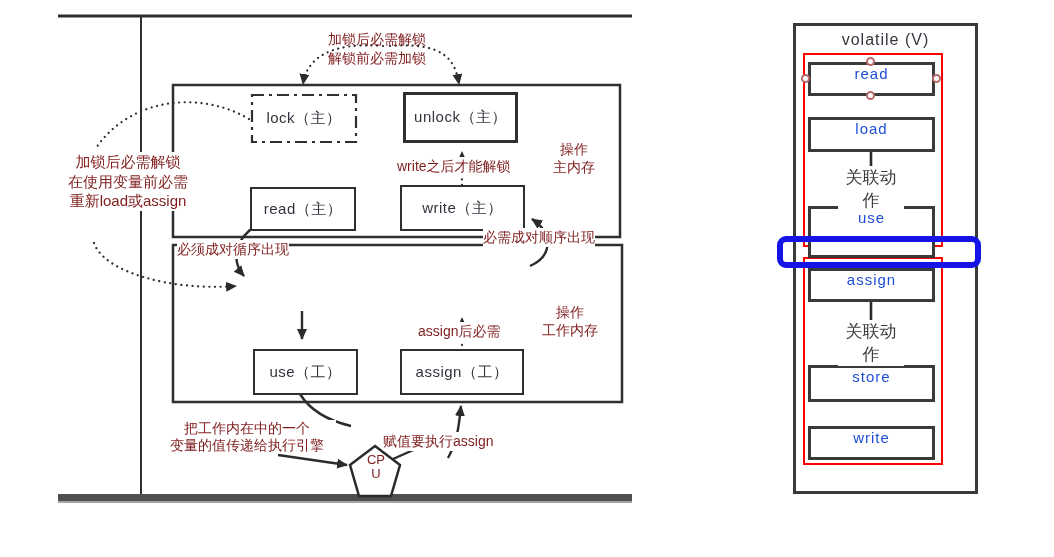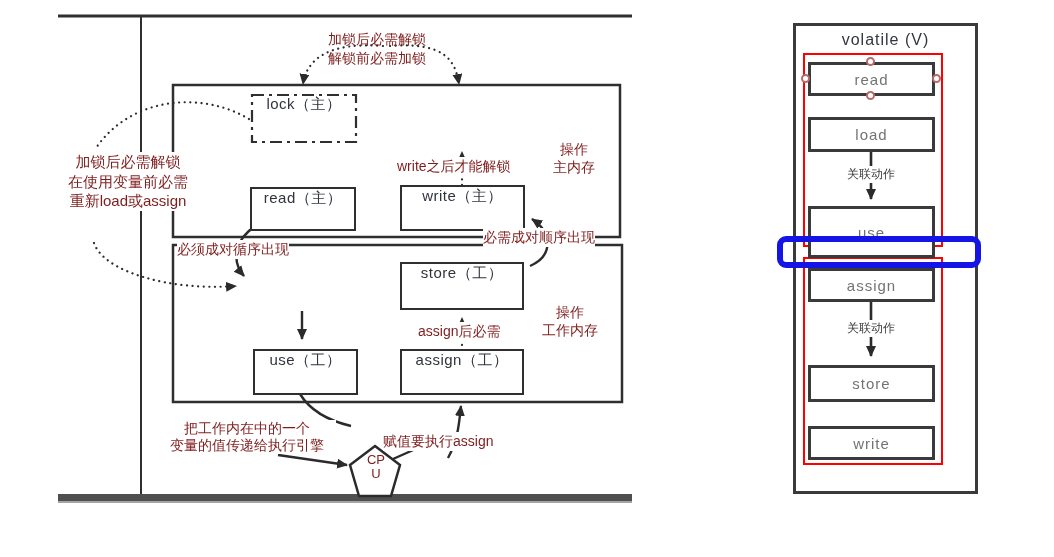--- a/index.html
+++ b/index.html
@@ -1,40 +1,40 @@
 <!DOCTYPE html>
 <html><head>
 <meta charset="utf-8">
 <style>
   html,body{margin:0;padding:0;background:#fff}
   .stage{position:relative;width:1054px;height:557px;background:#fff;overflow:hidden;
          font-family:"Liberation Sans",sans-serif;color:#3a3a3a}
   svg.overlay{position:absolute;left:0;top:0;z-index:1}
   svg.overlay2{position:absolute;left:0;top:0;z-index:2}
-  .obox{position:absolute;display:flex;justify-content:center;
+  .obox{position:absolute;display:flex;align-items:center;justify-content:center;
         background:#fff;border:2px solid #2f2f2f;font-size:15px;color:#30343c;
         letter-spacing:.5px;z-index:2;box-sizing:border-box}
   .obox.nob{border:none;background:transparent}
   .obox.thick{border-width:3px}
   .t{position:absolute;font-size:14px;line-height:19px;color:#7f1d1d;z-index:3;white-space:nowrap}
   .center{text-align:center}
   .whitebg{background:#fff}
   .panel{position:absolute;left:793px;top:23px;width:185px;height:471px;
          border:3px solid #3a3a3a;background:#fff;z-index:1;box-sizing:border-box}
   .ptitle{position:absolute;left:793px;top:31px;width:185px;text-align:center;
           font-size:16px;color:#33363f;z-index:3;letter-spacing:1px}
   .rframe{position:absolute;border:2px solid #fe0000;background:transparent;z-index:3;box-sizing:border-box}
   .rbox{position:absolute;left:808px;width:127px;border:3px solid #3a3a3a;background:#fff;
-        display:flex;align-items:center;justify-content:center;font-size:15px;color:#737373;
+        display:flex;align-items:flex-start;justify-content:center;font-size:15px;color:#1d4ed8;
         letter-spacing:1px;z-index:4;box-sizing:border-box}
   .bluebar{position:absolute;left:777px;top:236px;width:204px;height:32px;
            border:6px solid #1414e6;border-radius:9px;background:transparent;z-index:6;box-sizing:border-box}
   .handle{position:absolute;width:9px;height:9px;border:2px solid #b66a6a;border-radius:50%;
           background:#fff;z-index:7;box-sizing:border-box}
-  .linktext{position:absolute;z-index:5;background:#fff;font-size:12px;color:#3d3d3d;
+  .linktext{position:absolute;z-index:5;background:#fff;font-size:17px;color:#3d3d3d;
             width:66px;text-align:center}
 </style>
 </head>
 <body>
 
 <div class="stage">
 
   <svg class="overlay" width="1054" height="557">
     <defs>
       <marker id="arr" markerWidth="13" markerHeight="12" refX="10" refY="5" orient="auto" markerUnits="userSpaceOnUse">
@@ -73,28 +73,28 @@
 
     <path d="M393,459 L429,443" fill="none" stroke="#2b2b2b" stroke-width="2.4"></path>
     <path d="M448,458 C458,440 459,424 461,406" fill="none" stroke="#2b2b2b" stroke-width="2.4" marker-end="url(#arr)"></path>
 
     <polygon points="375,446 400,465 391,496 359,496 350,465" fill="#fff" stroke="#2b2b2b" stroke-width="2.5"></polygon>
   </svg>
 
   <div class="obox nob" style="left:252px;top:95px;width:104px;height:47px">
       <span>lock（主）</span>
     </div>
+  <div class="obox thick" style="left:403px;top:92px;width:115px;height:51px">
+      <span>unlock（主）</span>
+    </div>
   <div class="obox" style="left:250px;top:187px;width:106px;height:44px">
       <span>read（主）</span>
     </div>
   <div class="obox" style="left:400px;top:185px;width:125px;height:46px">
       <span>write（主）</span>
-    </div>
-  <div class="obox" style="left:400px;top:262px;width:124px;height:48px">
-      <span>store（工）</span>
     </div>
   <div class="obox" style="left:253px;top:349px;width:105px;height:46px">
       <span>use（工）</span>
     </div>
   <div class="obox" style="left:400px;top:349px;width:124px;height:46px">
       <span>assign（工）</span>
     </div>
 
   <div class="t center" style="left:328px;top:30px">
     <div>加锁后必需解锁</div>

